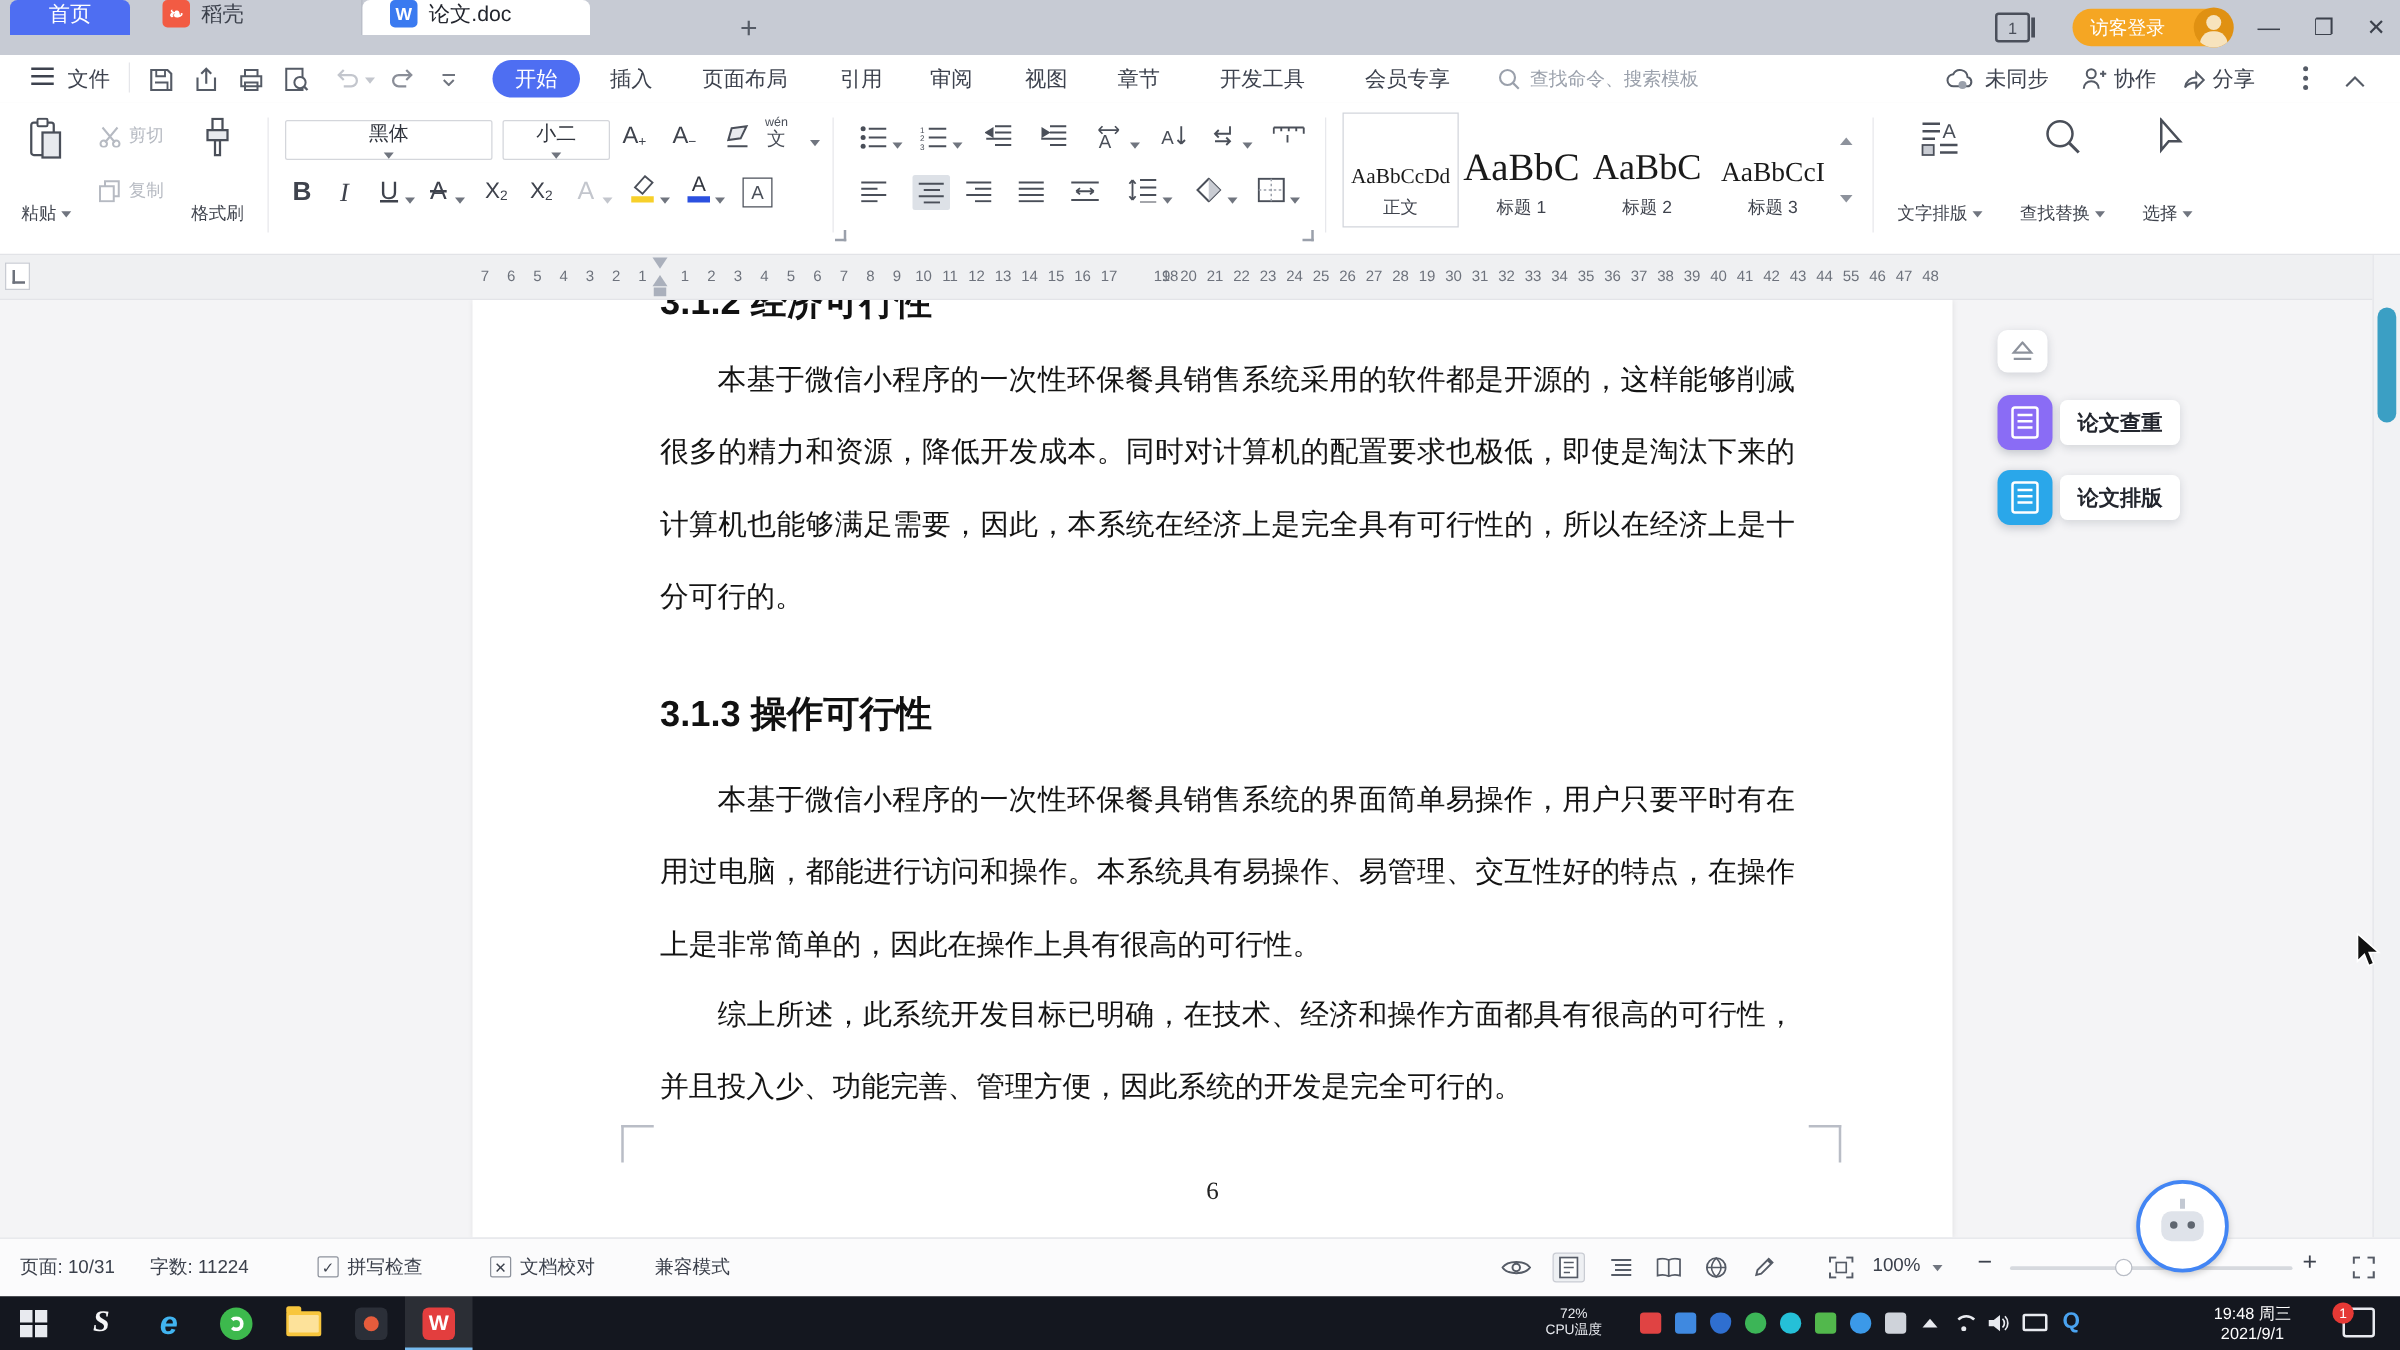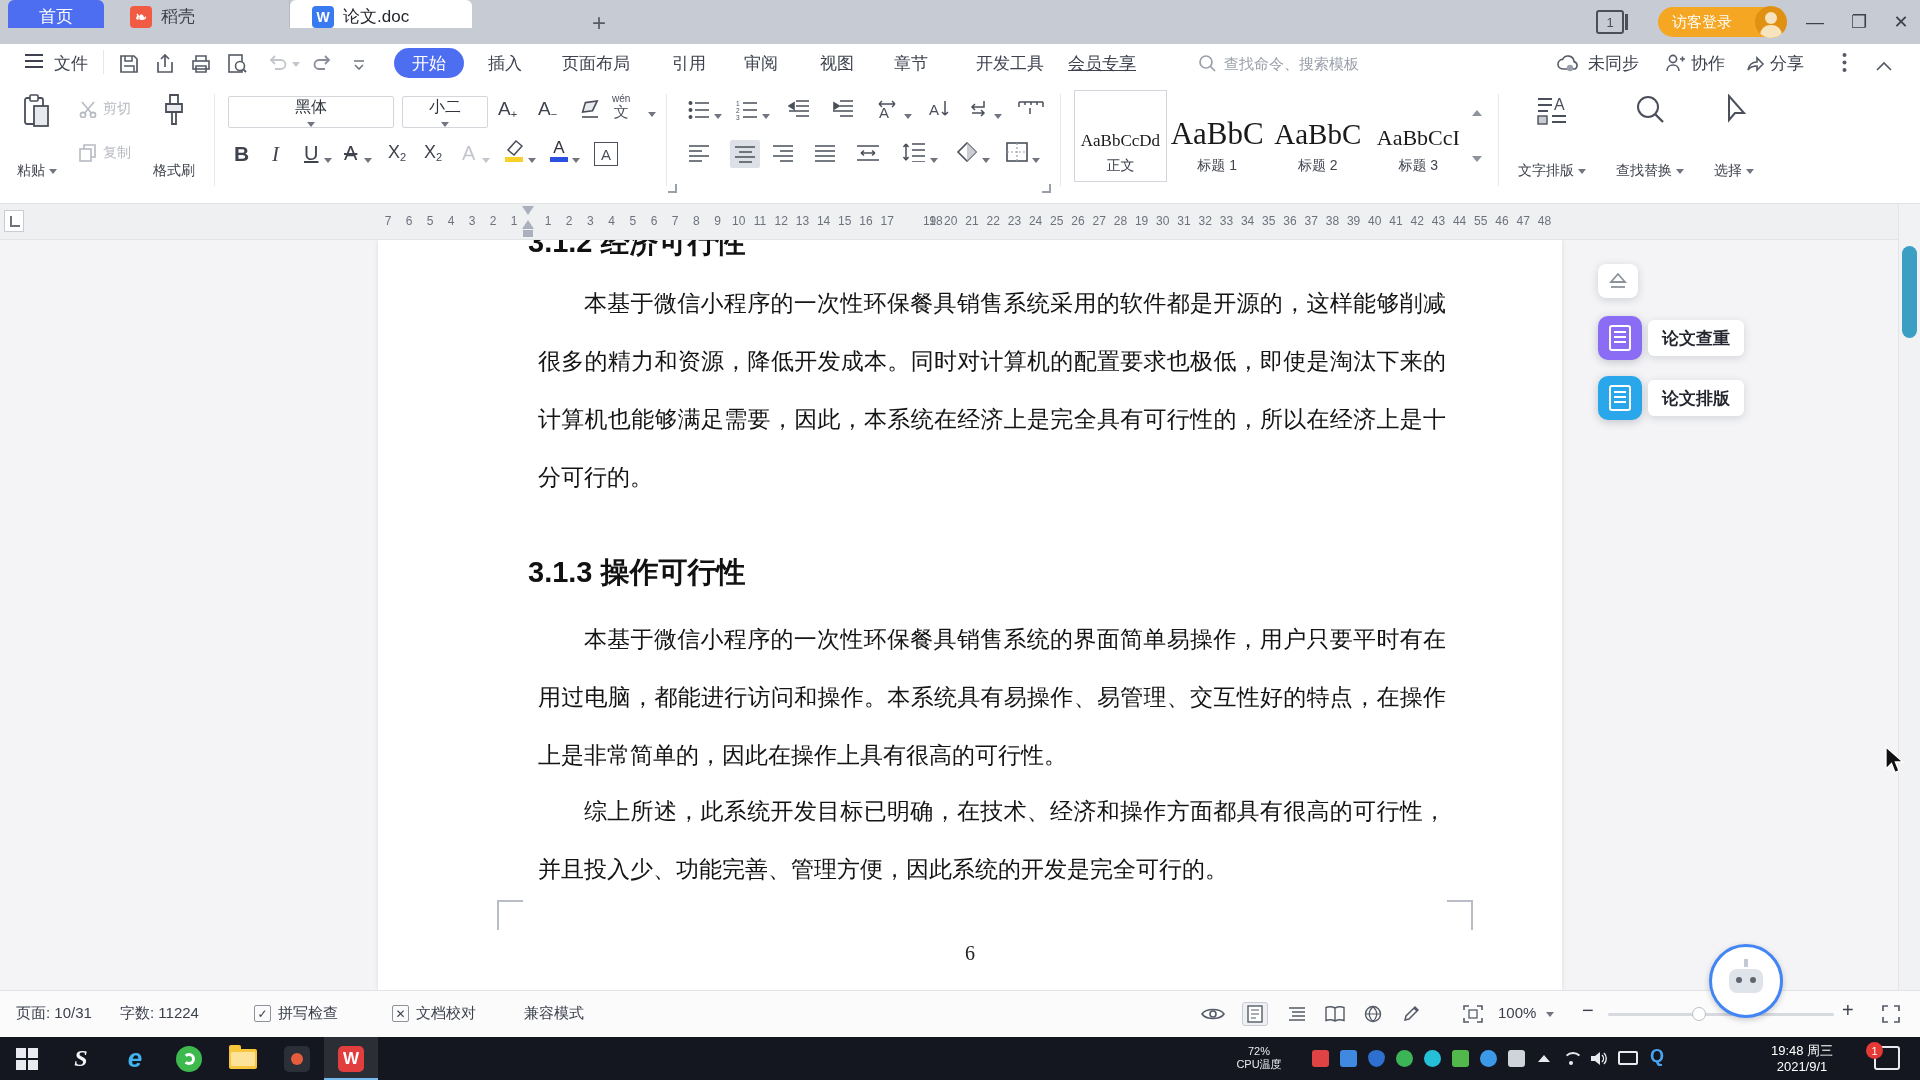--- a/index.html
+++ b/index.html
@@ -2,21 +2,21 @@
 <html><head>
 <meta charset="utf-8">
 <style>
   * { margin:0; padding:0; box-sizing:border-box; }
   html,body { width:1920px; height:1080px; overflow:hidden; background:#000; }
   body { font-family:"Liberation Sans", sans-serif; }
   .screen { position:relative; width:1920px; height:1080px; background:#f4f4f6; overflow:hidden; }
 
   
   .tabbar { position:absolute; left:0; top:0; width:1920px; height:44px; background:#c7cbd4; }
-  .tab { position:absolute; top:0; height:28px; display:flex; align-items:flex-end; font-size:17px; color:#3a3f4a; }
+  .tab { position:absolute; top:0; height:28px; display:flex; align-items:flex-start; font-size:17px; color:#3a3f4a; }
   .tab-home { left:8px; width:96px; background:#4e6ef2; color:#fff; justify-content:center; border-radius:6px 6px 0 0; }
   .tab-docer { left:104px; width:186px; padding-left:26px; border-right:1px solid #b6bac4; }
   .tab-doc { left:290px; width:182px; background:#fff; padding-left:22px; border-radius:6px 6px 0 0; color:#23262e; }
   .tab-ico { width:22px; height:22px; border-radius:4px; margin-right:9px; display:flex; align-items:center; justify-content:center; font-size:14px; font-weight:bold; color:#fff; }
   .docer-ico { background:#f25b43; }
   .wps-w-ico { background:#3a7af0; }
   .newtab { position:absolute; left:584px; top:8px; width:30px; height:30px; font-size:24px; color:#555b66; display:flex; align-items:center; justify-content:center; }
   .wincount { position:absolute; left:1596px; top:10px; width:28px; height:24px; border:2px solid #4a4f5a; border-radius:3px; font-size:13px; color:#4a4f5a; display:flex; align-items:center; justify-content:center; }
   .wincount:after { content:""; position:absolute; right:-6px; top:2px; width:3px; height:16px; background:#4a4f5a; }
   .login-pill { position:absolute; left:1658px; top:7px; width:128px; height:30px; background:#f5a623; border-radius:16px; color:#fff; font-size:15px; display:flex; align-items:center; padding-left:14px; }
@@ -60,21 +60,21 @@
   .tabsel { position:absolute; left:4px; top:6px; width:20px; height:22px; border:1px solid #c9ccd3; background:#fff; }
   .tabsel:before { content:""; position:absolute; left:5px; top:5px; width:8px; height:9px; border-left:2px solid #6d727c; border-bottom:2px solid #6d727c; }
   .ind-top { position:absolute; left:522px; top:2px; width:0; height:0; border-left:6px solid transparent; border-right:6px solid transparent; border-top:9px solid #aab0bc; }
   .ind-bot-tri { position:absolute; left:522px; top:16px; width:0; height:0; border-left:6px solid transparent; border-right:6px solid transparent; border-bottom:9px solid #aab0bc; }
   .ind-bot-box { position:absolute; left:523px; top:26px; width:10px; height:7px; background:#aab0bc; }
 
   
   .canvas { position:absolute; left:0; top:240px; width:1898px; height:750px; background:#f4f4f6; overflow:hidden; }
   .page { position:absolute; left:378px; top:0; width:1184px; height:750px; background:#fff; box-shadow:0 0 5px rgba(0,0,0,.10); }
   .doc-h { position:absolute; left:150px; font-size:29px; font-weight:bold; color:#111; font-family:"Liberation Sans",sans-serif; line-height:44px; white-space:nowrap; }
-  .doc-p { position:absolute; left:150px; width:908px; font-family:"Liberation Serif",serif; font-size:23px; color:#141414; line-height:58px; text-align:justify; text-indent:2em;margin-left:10px; }
+  .doc-p { position:absolute; left:150px; width:908px; font-family:"Liberation Serif",serif; font-size:23px; color:#141414; line-height:58px; text-align:justify; text-indent:2em; }
   .corner-mark { position:absolute; width:26px; height:30px; }
   .cm-left { border-top:2px solid #b9bdc6; border-left:2px solid #b9bdc6; }
   .cm-right { border-top:2px solid #b9bdc6; border-right:2px solid #b9bdc6; }
   .pgnum { position:absolute; left:0; width:1184px; text-align:center; font-family:"Liberation Serif",serif; font-size:20px; color:#222; }
 
   
   .side-card { position:absolute; background:#fff; border-radius:8px; box-shadow:0 2px 8px rgba(40,50,70,.18); display:flex; align-items:center; justify-content:center; }
   .side-ico { position:absolute; width:44px; height:44px; border-radius:10px; display:flex; align-items:center; justify-content:center; box-shadow:0 2px 8px rgba(40,50,70,.25); }
   .side-label { position:absolute; height:36px; background:#fff; border-radius:6px; box-shadow:0 2px 8px rgba(40,50,70,.16); display:flex; align-items:center; padding:0 14px; font-size:17px; color:#23262e; font-weight:bold; }
   .doc-glyph { width:22px; height:26px; border:2px solid #fff; border-radius:3px; position:relative; }
@@ -196,21 +196,21 @@
     </span>
 
     <span class="pill-active">开始</span>
     <span class="mtxt" style="left:488px;">插入</span>
     <span class="mtxt" style="left:562px;">页面布局</span>
     <span class="mtxt" style="left:672px;">引用</span>
     <span class="mtxt" style="left:744px;">审阅</span>
     <span class="mtxt" style="left:820px;">视图</span>
     <span class="mtxt" style="left:894px;">章节</span>
     <span class="mtxt" style="left:976px;">开发工具</span>
-    <span class="mtxt" style="left:1068px;text-decoration:underline;">会员专享</span>
+    <span class="mtxt" style="left:1092px;">会员专享</span>
 
     <div class="search-box">
       <svg width="18" height="18">
           <circle cx="8" cy="8" r="6" fill="none" stroke="#9aa0ab" stroke-width="1.7"></circle>
           <path d="M12.5 12.5L17 17" stroke="#9aa0ab" stroke-width="1.7"></path>
         </svg>
       <input style="margin-left: 8px;" placeholder="查找命令、搜索模板">
     </div>
 
     <span class="mi" style="left:1556px;">

